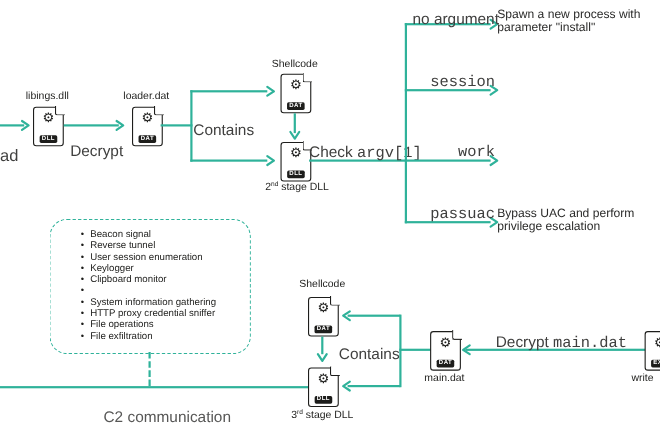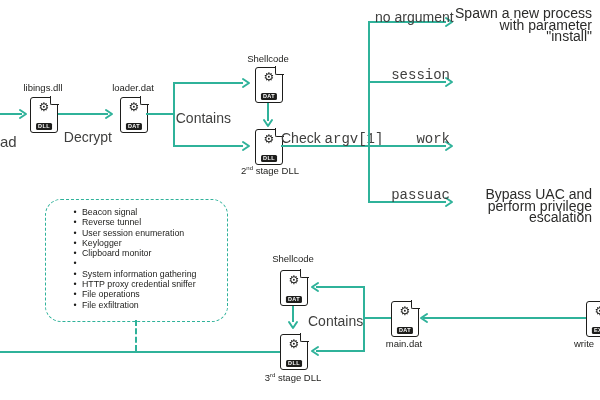--- a/index.html
+++ b/index.html
@@ -8,21 +8,21 @@
           font-family:"Liberation Sans",sans-serif;color:var(--ink);}
   .hl{position:absolute;height:2px;background:var(--teal);}
   .vl{position:absolute;width:2px;background:var(--teal);}
   .dvl{position:absolute;width:0;border-left:2px dashed var(--teal);}
   .ah{position:absolute;width:12px;height:12px;fill:none;stroke:var(--teal);
       stroke-width:2;stroke-linecap:round;stroke-linejoin:round;}
   .ah.l{transform:scaleX(-1);} .ah.d{transform:rotate(90deg);}
   .lbl{position:absolute;font-size:15px;color:var(--txt);white-space:nowrap;}
   .clbl{position:absolute;font-size:14px;color:var(--txt);text-align:right;white-space:nowrap;}
   .blbl{position:absolute;font-size:9.5px;font-weight:normal;color:var(--ink);text-align:center;white-space:nowrap;}
-  .desc{position:absolute;font-size:14px;color:#2B2B2A;text-align:right;line-height:11.5px;}
+  .desc{position:absolute;font-size:11px;color:#2B2B2A;text-align:left;line-height:11.5px;}
   .mono{font-family:"Liberation Mono",monospace;}
   sup{font-size:6px;}
   .file{position:absolute;width:26px;height:34px;border:1.6px solid var(--ink);
         border-radius:3px;background:#fff;}
   .file::before{content:"";position:absolute;top:-1.6px;right:-1.6px;width:8px;height:8px;
         background:#fff;border-left:1.6px solid var(--ink);border-bottom:1.6px solid var(--ink);
         border-bottom-left-radius:2px;}
   .gear{position:absolute;top:3px;left:0;right:0;text-align:center;font-size:12px;
         line-height:1;color:var(--ink);}
   .badge{position:absolute;bottom:2px;left:50%;transform:translateX(-50%);background:var(--ink);
@@ -158,20 +158,21 @@
         <span>File operations</span>
       </div>
       <div class="cap-item">
         <span class="bullet">•</span>
         <span>File exfiltration</span>
       </div>
     </div>
   <div class="dvl" style="left:135px;top:320px;height:31px"></div>
 
   <div class="hl" style="left:0;top:351px;width:281px"></div>
+  <div class="clbl" style="left:90px;top:371px;width:120px;color:#575756">C2 communication</div>
 
   <div class="blbl" style="left:258px;top:253px;width:70px">Shellcode</div>
   <div class="file" style="left:280px;top:270px">
     <span class="gear">⚙</span>
     <span class="badge">DAT</span>
   </div>
   <div class="vl" style="left:292px;top:306px;height:16px"></div>
   <svg class="ah d" style="left:287px;top:319px" viewBox="0 0 12 12">
       <polyline points="3,2 9,6 3,10"></polyline>
     </svg>
@@ -196,20 +197,21 @@
   <div class="file" style="left:391px;top:301px">
     <span class="gear">⚙</span>
     <span class="badge">DAT</span>
   </div>
   <div class="blbl" style="left:368px;top:338px;width:72px">main.dat</div>
 
   <div class="hl" style="left:423px;top:317px;width:164px"></div>
   <svg class="ah l" style="left:418px;top:312px" viewBox="0 0 12 12">
       <polyline points="3,2 9,6 3,10"></polyline>
     </svg>
+  <div class="clbl" style="left:430px;top:302px;width:140px"><span>Decrypt </span><span class="mono">main.dat</span></div>
 
   <div class="file" style="left:586px;top:301px">
     <span class="gear">⚙</span>
     <span class="badge">EXE</span>
   </div>
   <div class="blbl" style="left:574px;top:338px;width:40px;text-align:left">write</div>
 
 </div>
 
 </body></html>

